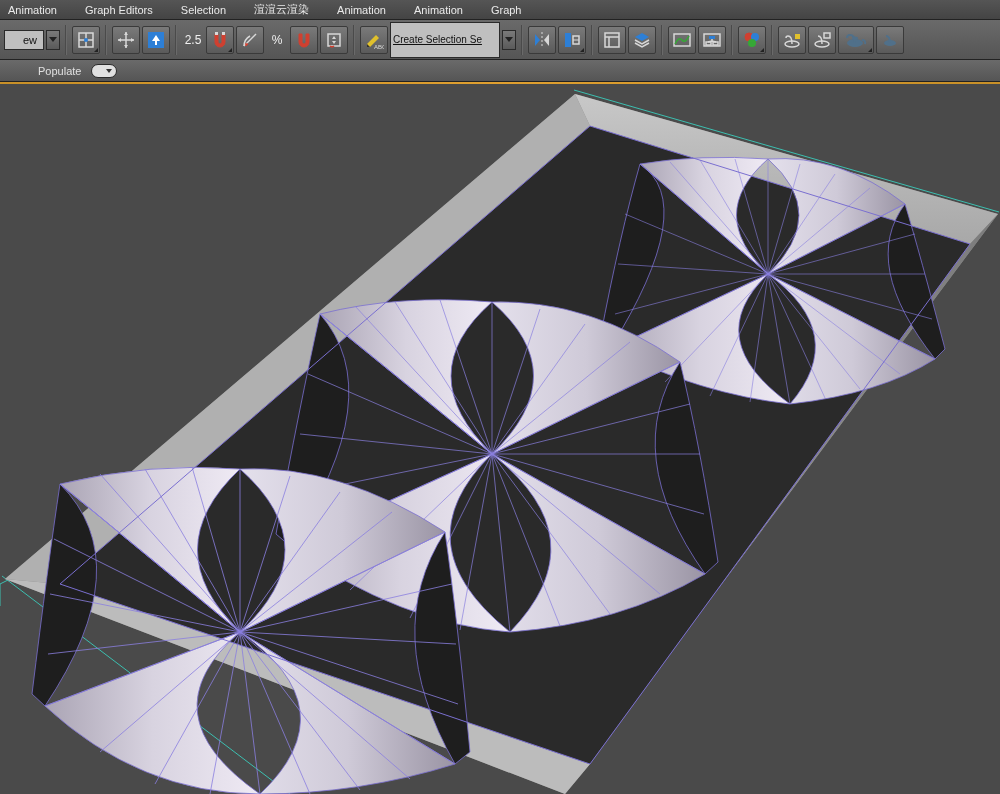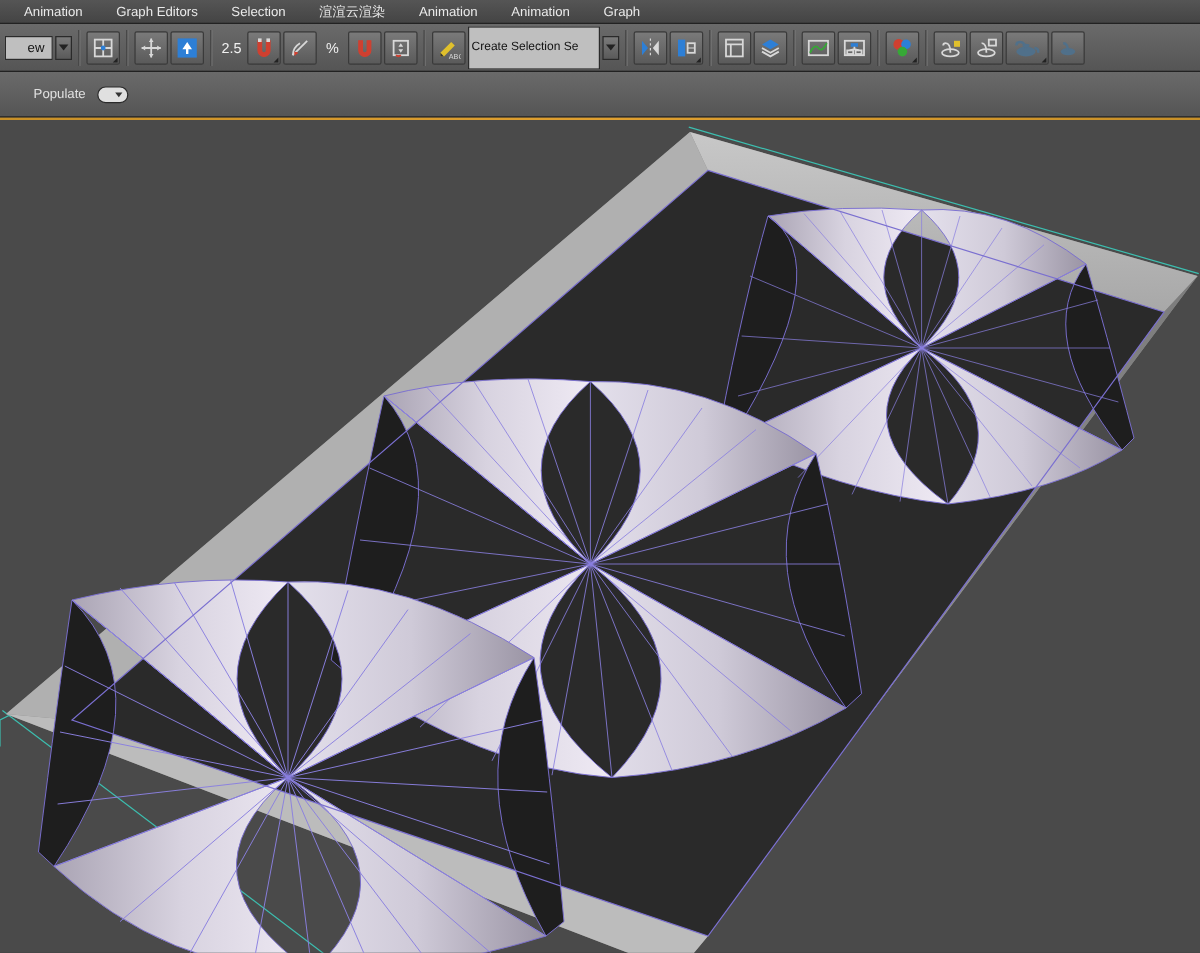--- a/index.html
+++ b/index.html
@@ -11,21 +11,21 @@
       font-size: 11px;
       color: #e0e0e0;
       overflow: hidden;
     }
     
     .menubar {
       background: linear-gradient(to bottom, #555, #444);
       height: 20px;
       display: flex;
       align-items: center;
-      padding-left: 16px;
+      padding-left: 4px;
       border-bottom: 1px solid #222;
     }
     .menubar .menu-item {
       padding: 2px 14px;
       color: #eaeaea;
       cursor: default;
     }
     .menubar .menu-item:first-child { padding-left: 4px; }
 
     
@@ -73,20 +73,21 @@
       text-align: center;
     }
     .selset {
       height: 36px;
       background: #bfbfbf;
       color: #111;
       border: 1px solid #2a2a2a;
       font-size: 10px;
       padding: 0 2px;
       width: 110px;
+      text-decoration: underline;
     }
     .selset-arrow {
       width: 14px; height: 20px;
       background: linear-gradient(to bottom, #7a7a7a, #5a5a5a);
       border: 1px solid #2a2a2a;
       display: flex; align-items: center; justify-content: center;
     }
     .selset-arrow::after {
       content: ""; width: 0; height: 0;
       border-left: 4px solid transparent;
@@ -111,24 +112,24 @@
     .view-dd-arrow::after {
       content: ""; width: 0; height: 0;
       border-left: 4px solid transparent;
       border-right: 4px solid transparent;
       border-top: 5px solid #222;
     }
 
     
     .toolbar2 {
       background: linear-gradient(to bottom, #6a6a6a, #555);
-      height: 38px;
+      height: 22px;
       display: flex;
       align-items: center;
-      padding: 0 8px;
+      padding: 0 18px;
       border-bottom: 1px solid #222;
       gap: 10px;
     }
     .toolbar2 .label { color: #e0e0e0; font-size: 11px; margin-left: 20px; }
     .tiny-dd {
       width: 26px; height: 14px;
       background: #e0e0e0;
       border: 1px solid #2a2a2a;
       border-radius: 7px;
       position: relative;

